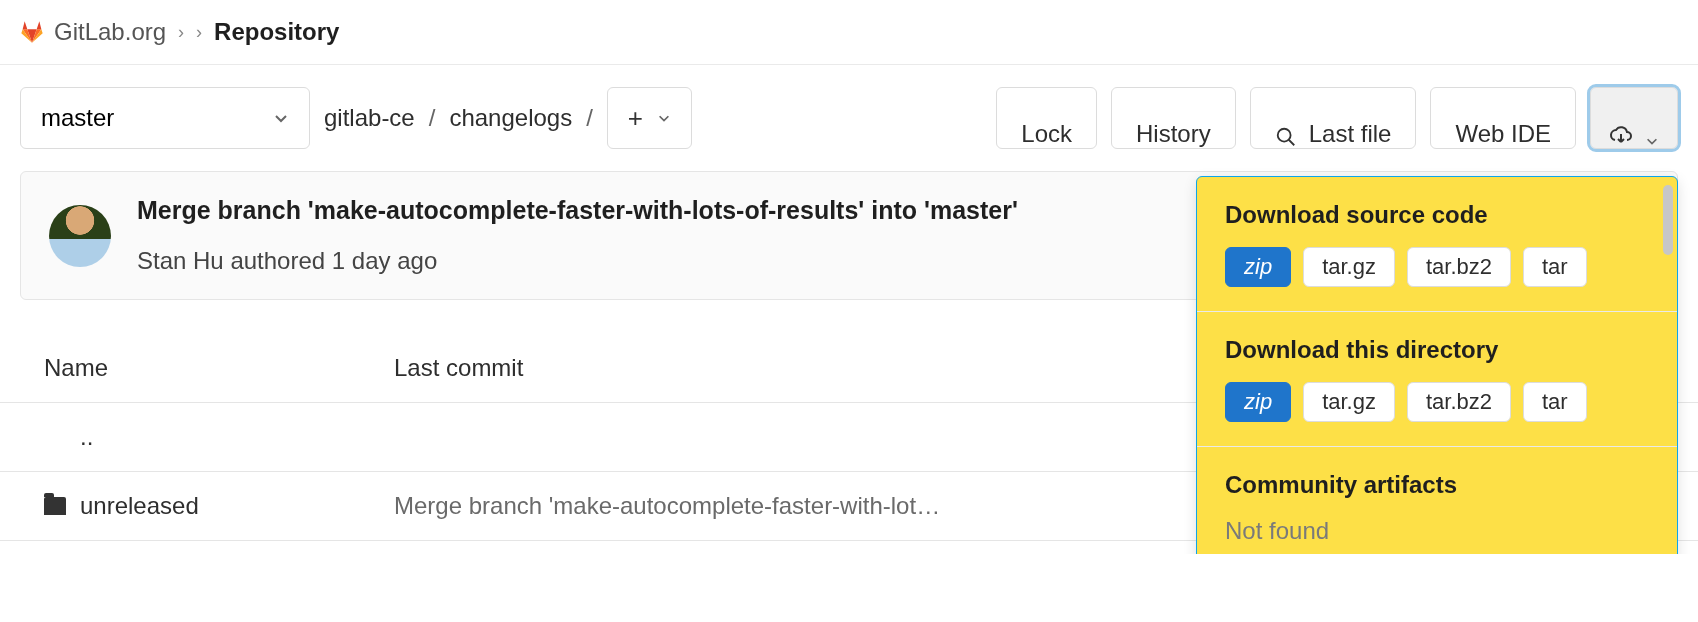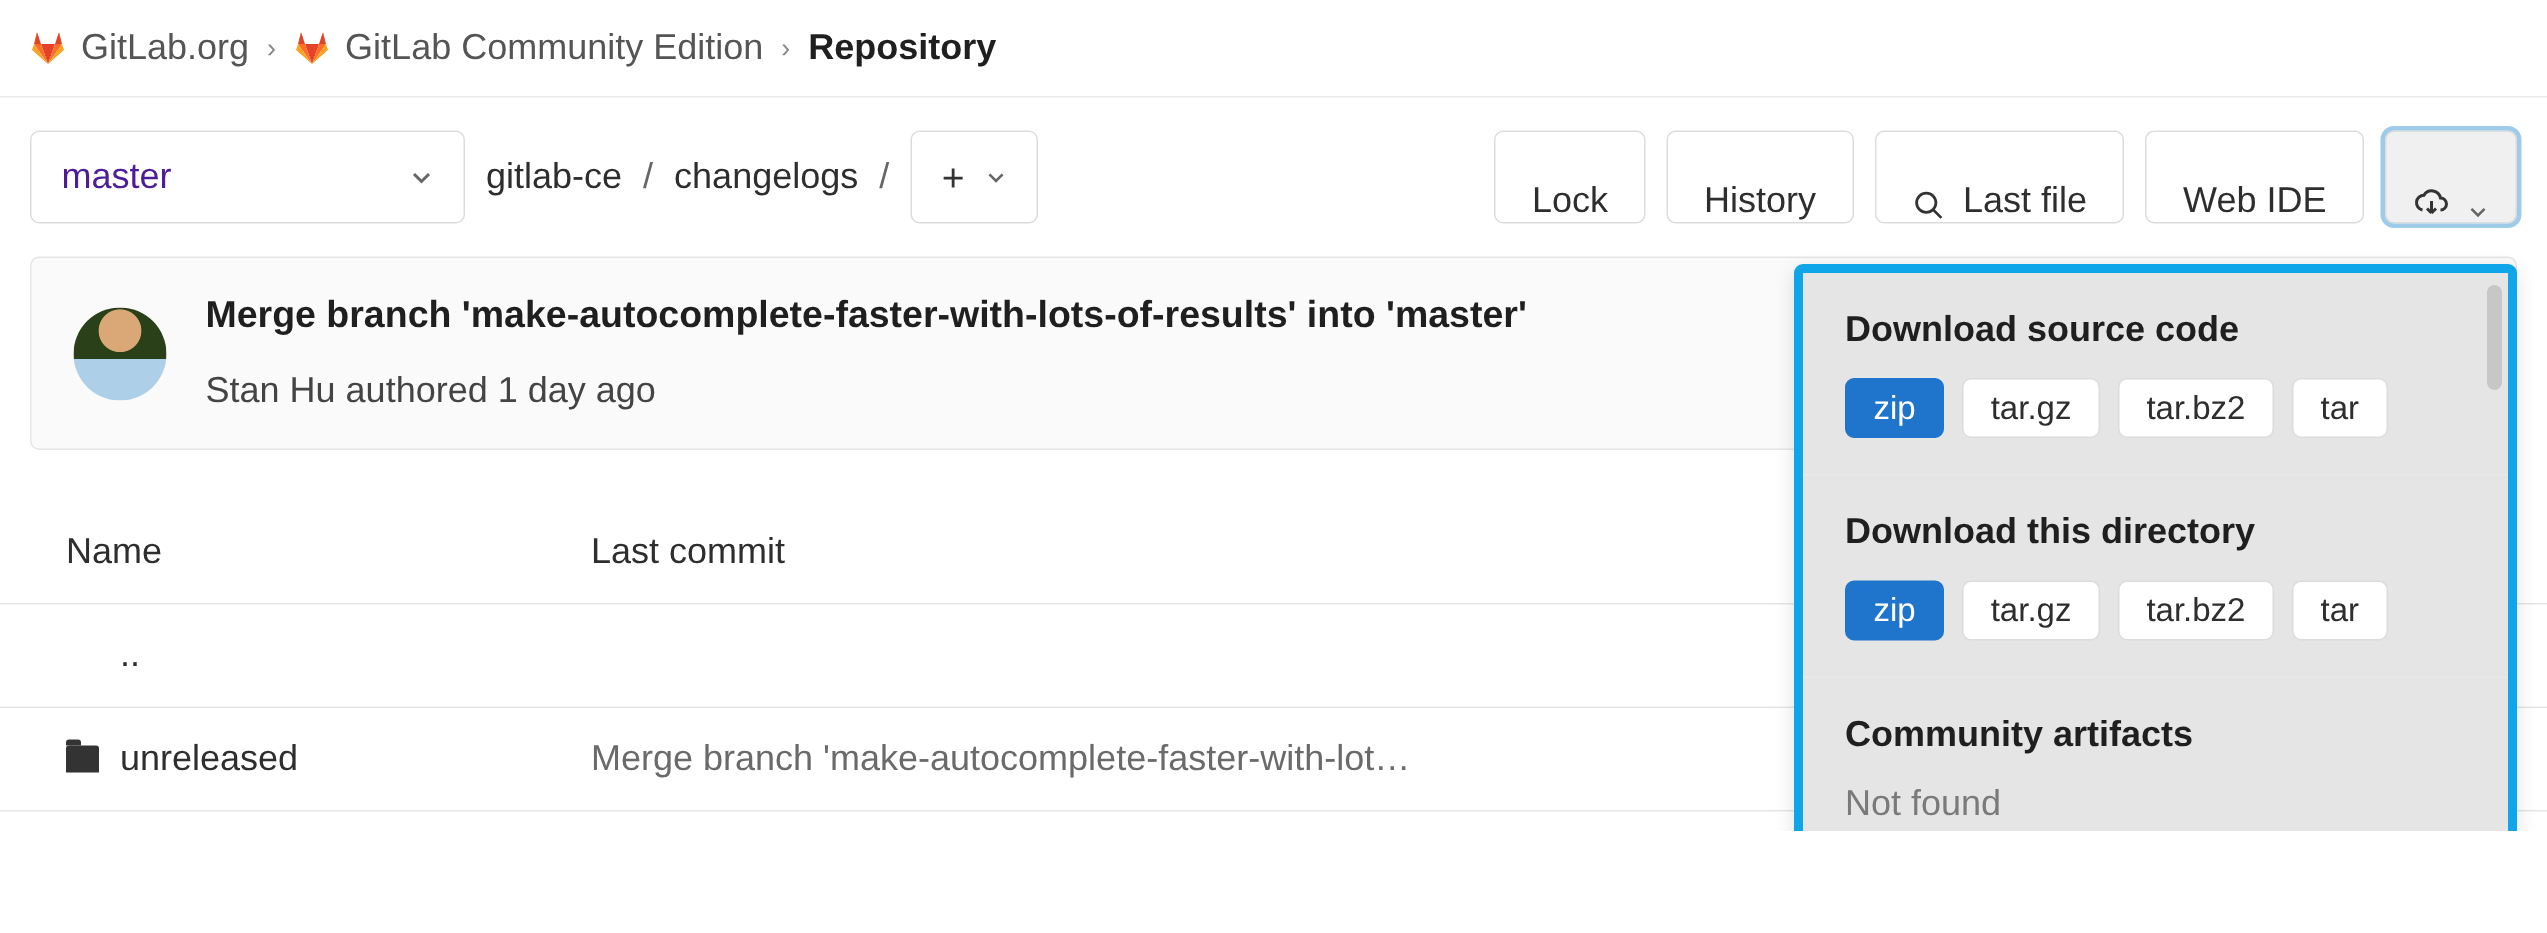--- a/index.html
+++ b/index.html
@@ -23,21 +23,21 @@
 .tanuki { width: 24px; height: 24px; }
 .toolbar {
   display: flex;
   align-items: center;
   padding: 22px 20px;
   gap: 14px;
 }
 .branch-select {
   display: flex; align-items: center; justify-content: space-between;
   width: 290px; height: 62px; border: 1px solid #dcdcdc; border-radius: 6px;
-  padding: 0 20px; font-size: 24px; color: #4c1d95; background: #fff;
+  padding: 0 20px; font-size: 24px; color: #000000; background: #fff;
 }
 .path { display: flex; align-items: center; gap: 14px; font-size: 24px; color: #2e2e2e; }
 .path .sep { color: #666; }
 .add-btn {
   display: flex; align-items: center; gap: 14px;
   height: 62px; border: 1px solid #dcdcdc; border-radius: 6px;
   padding: 0 20px; background: #fff; font-size: 26px; color: #333;
 }
 .spacer { flex: 1; }
 .btn {
@@ -86,41 +86,41 @@
 }
 .row .cell-name { width: 350px; display: flex; align-items: center; gap: 14px; color: #2e2e2e; }
 .row .cell-commit { flex: 1; color: #6a6a6a; white-space: nowrap; overflow: hidden; text-overflow: ellipsis; }
 .folder-icon { width: 22px; height: 18px; background: #333; border-radius: 2px 2px 0 0; position: relative; }
 .folder-icon::before { content: ""; position: absolute; top: -4px; left: 0; width: 10px; height: 4px; background: #333; border-radius: 2px 2px 0 0; }
 .dropdown {
   position: absolute;
   right: 20px;
   top: 176px;
   width: 482px;
-  background: #e5e5e5;
-  border: 6px solid #0ea5e9;
+  background: #fde047;
+  border: 1px solid #0ea5e9;
   border-radius: 6px;
   box-shadow: 0 4px 14px rgba(0,0,0,0.12);
   z-index: 100;
 }
 .dropdown .scrollbar {
   position: absolute; right: 4px; top: 8px; width: 10px; height: 70px;
   background: #c7c7c7; border-radius: 5px;
 }
 .dropdown-section { padding: 24px 28px; border-bottom: 1px solid #eaeaea; }
 .dropdown-section:last-child { border-bottom: none; padding-bottom: 28px; }
 .dropdown-section .sec-title { font-size: 24px; font-weight: 600; color: #1f1f1f; margin-bottom: 18px; }
 .dropdown-section .notfound { font-size: 24px; color: #7a7a7a; }
 .chips { display: flex; gap: 12px; }
 .chip {
   display: inline-flex; align-items: center; justify-content: center;
   height: 40px; padding: 0 18px; border: 1px solid #dcdcdc; border-radius: 6px;
   font-size: 22px; color: #2e2e2e; background: #fff;
 }
-.chip.primary { background: #1f75cb; border-color: #1f75cb; color: #fff; }
+.chip.primary { background: #1f75cb; border-color: #1f75cb; color: #fff; font-style: italic; }
 svg { display: block; }
 .container { position: relative; width: 1698px; height: 554px; overflow: hidden; }
 </style>
 </head>
 <body>
 
 <div class="container">
 
   <div class="breadcrumbs">
     <span class="bc-item">
@@ -128,31 +128,20 @@
         <svg class="tanuki" viewBox="0 0 36 36">
             <path fill="#e24329" d="M18 34 11 14h14z"></path>
             <path fill="#fc6d26" d="M18 34 4 14h7zM18 34l14-20h-7z"></path>
             <path fill="#fca326" d="M4 14 2 20l16 14zM32 14l2 6-16 14z"></path>
             <path fill="#e24329" d="M11 14 7 2 4 14zM25 14l4-12 3 12z"></path>
           </svg>
       </span>
       <span>GitLab.org</span>
     </span>
     <span class="sep">›</span>
-    <span class="bc-item">
-      <span>
-        <svg class="tanuki" viewBox="0 0 36 36">
-            <path fill="#e24329" d="M18 34 11 14h14z"></path>
-            <path fill="#fc6d26" d="M18 34 4 14h7zM18 34l14-20h-7z"></path>
-            <path fill="#fca326" d="M4 14 2 20l16 14zM32 14l2 6-16 14z"></path>
-            <path fill="#e24329" d="M11 14 7 2 4 14zM25 14l4-12 3 12z"></path>
-          </svg>
-      </span>
-      <span>GitLab Community Edition</span>
-    </span>
     <span class="sep">›</span>
     <span class="bc-item current">
       <span>Repository</span>
     </span>
   </div>
 
   <div class="toolbar">
     <div class="branch-select">
       <span>master</span>
       <span>

